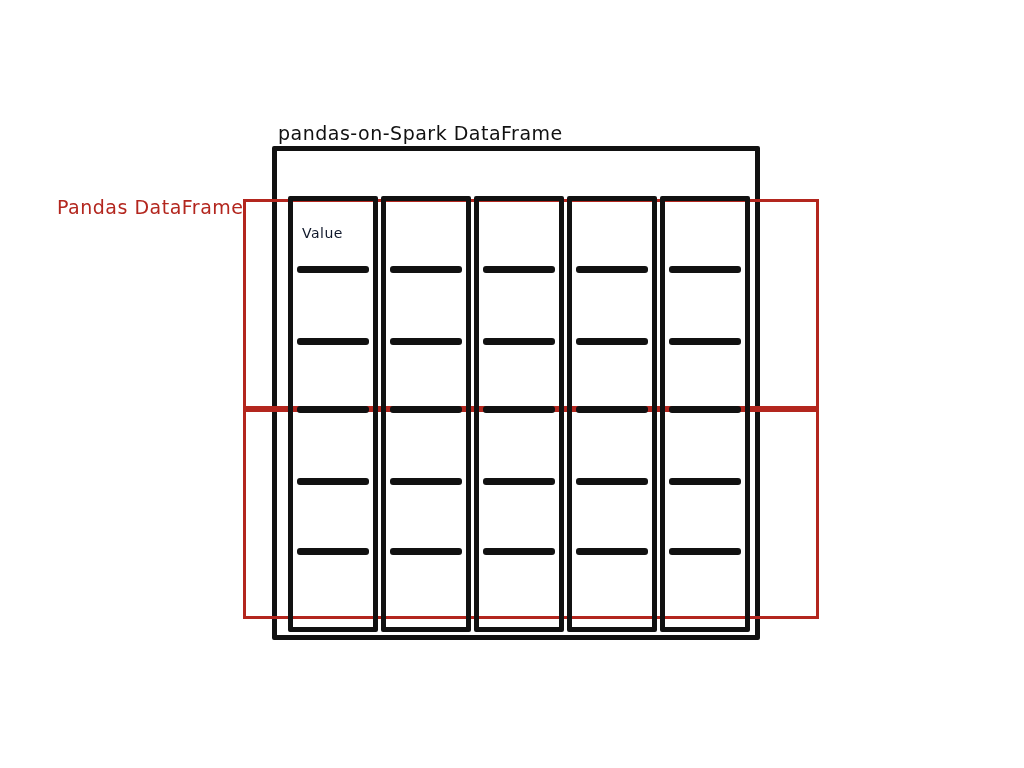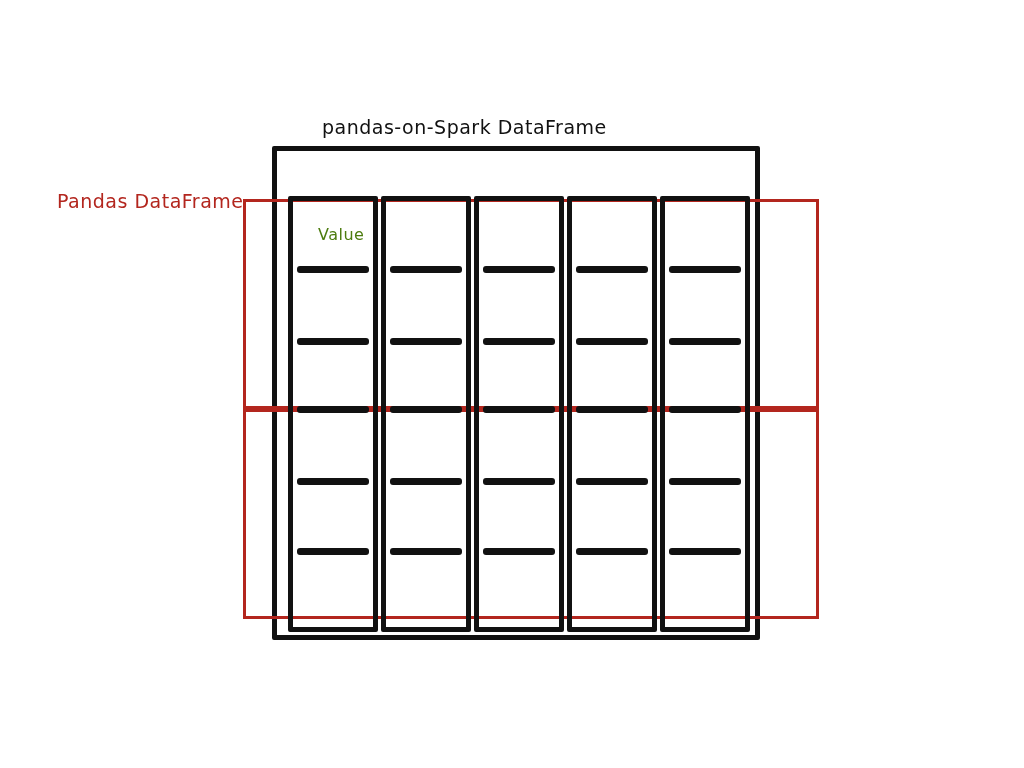--- a/index.html
+++ b/index.html
@@ -23,30 +23,29 @@
     color: #111111;
     font-size: 19px;
     letter-spacing: 0.5px;
   }
   .label-red {
     color: #b3261e;
   }
 
   #label-psdf {
     left: 278px;
-    top: 116px;
-    margin-left: 44px;
+    top: 122px;
   }
   #label-psser {
     left: 292px;
     top: 170px;
   }
   #label-pdf {
     left: 57px;
-    top: 190px;
+    top: 196px;
   }
 
   
   #psdf-box {
     position: absolute;
     left: 272px;
     top: 146px;
     width: 488px;
     height: 494px;
     border: 5px solid #111111;
@@ -96,24 +95,24 @@
   #red-box-bottom {
     left: 243px;
     top: 409px;
     width: 576px;
     height: 210px;
   }
 
   
   #cell-value-text {
     position: absolute;
-    left: 318px;
+    left: 302px;
     top: 225px;
-    font-size: 16px;
-    color: #4d7c0f;
+    font-size: 14px;
+    color: #0f172a;
     letter-spacing: 0.5px;
   }
 </style>
 </head>
 <body>
 
 <div id="canvas">
 
   <div id="psdf-box"></div>
 

